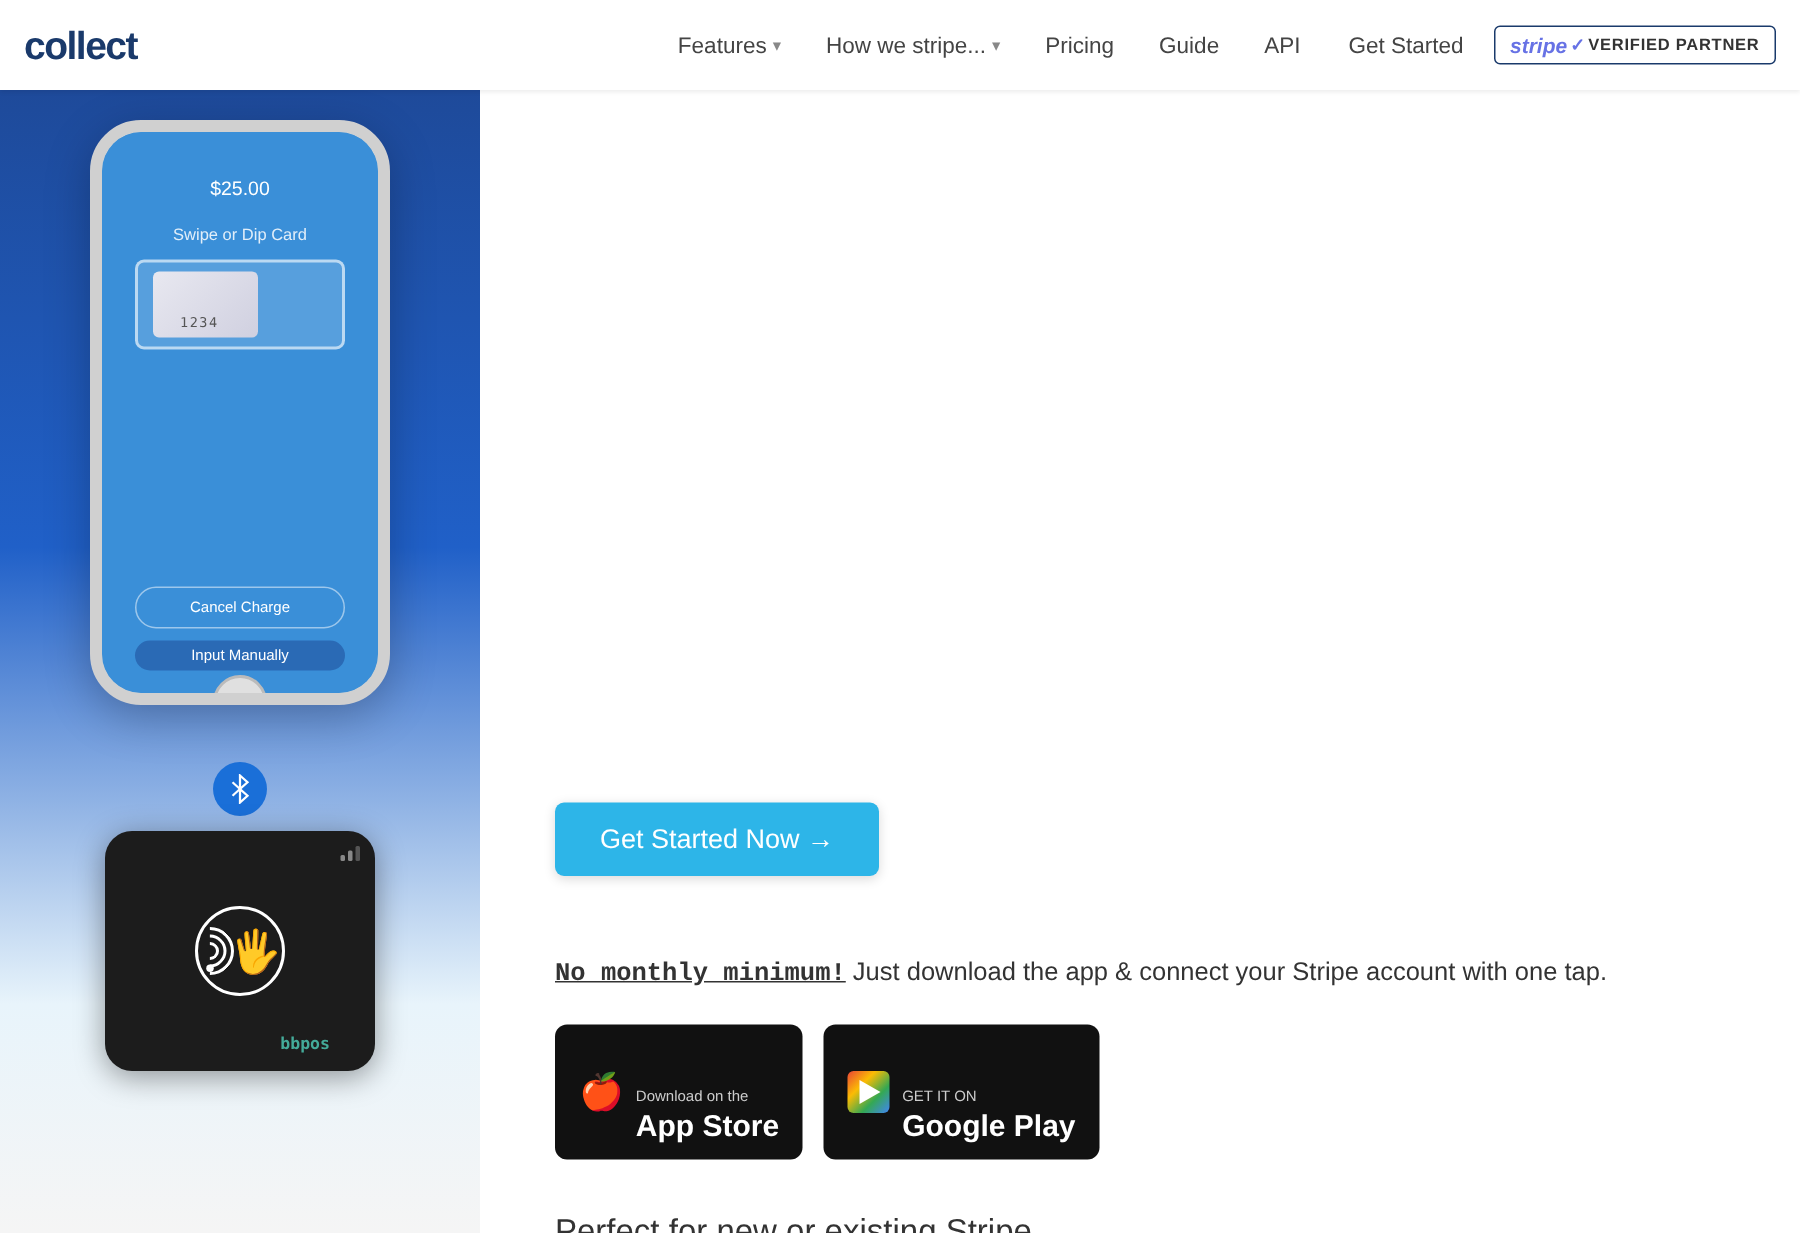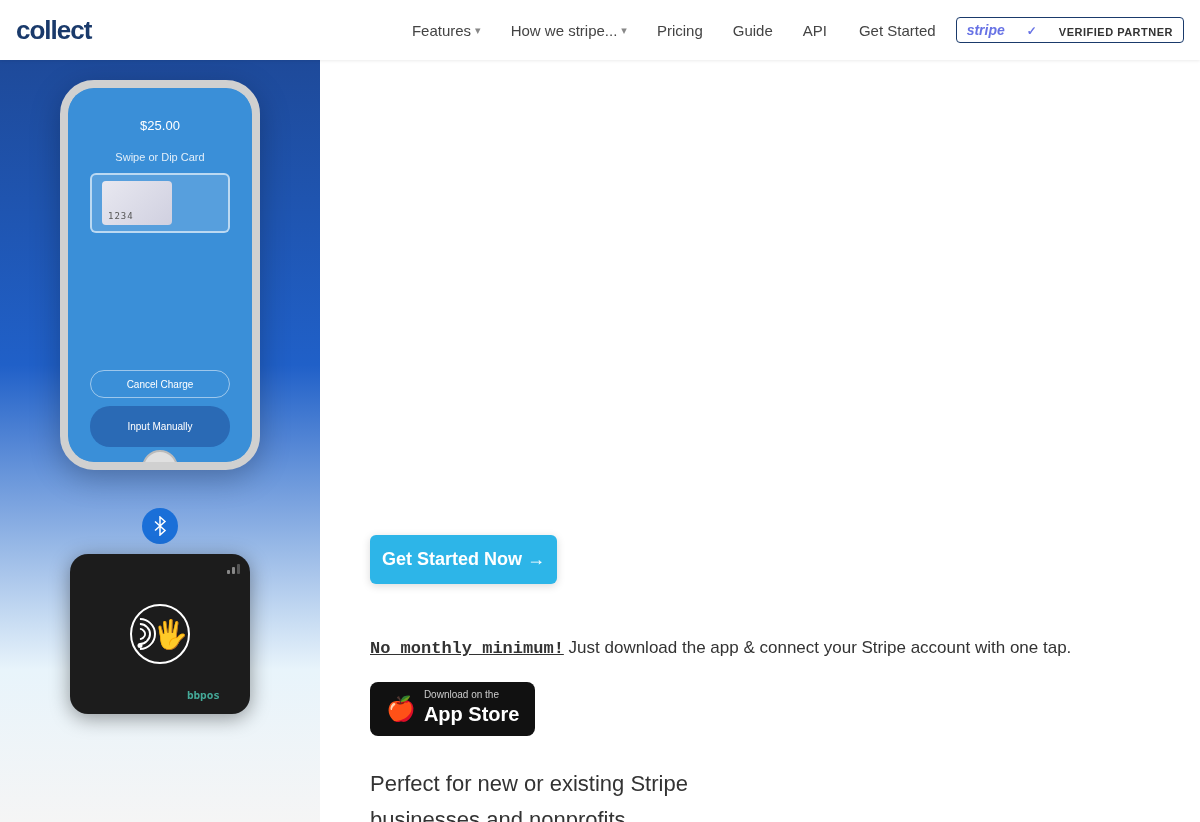--- a/index.html
+++ b/index.html
@@ -22,21 +22,21 @@
     .nav-link {
       padding: 6px 12px; font-size: 15px; color: #444; cursor: pointer;
       display: flex; align-items: center; gap: 4px;
     }
     .nav-caret { font-size: 11px; color: #888; }
     .nav-btn-getstarted {
       padding: 6px 14px; font-size: 15px; color: #444; cursor: pointer;
     }
     .nav-stripe-badge {
       border: 1.5px solid #1a3a6b; border-radius: 4px;
-      padding: 4px 10px; font-size: 12px; display: flex; align-items: flex-end; gap: 22px; color: #1a3a6b; font-weight: 600;
+      padding: 4px 10px; font-size: 12px; display: flex; align-items: center; gap: 2px; color: #1a3a6b; font-weight: 600;
     }
     .stripe-logo-s { font-weight: 900; font-style: italic; font-size: 14px; color: #6772e5; }
     .verified-check { color: #6772e5; font-size: 12px; }
 
     
     .main-layout {
       position: absolute; top: 60px; left: 0; right: 0; bottom: 0;
       display: flex;
     }
 
@@ -88,34 +88,34 @@
       background: rgba(255,255,255,0.15);
       display: flex; align-items: center; justify-content: flex-start;
       padding: 8px 10px;
       position: relative;
     }
     .card-inserted {
       width: 70px; height: 44px;
       background: linear-gradient(135deg, #e8e8f0 0%, #d0d0e0 100%);
       border-radius: 4px;
       display: flex; align-items: flex-end; justify-content: flex-start;
-      padding: 4px 6px;
+      padding: 4px 18px;
     }
     .card-number { font-size: 9px; color: #555; font-family: monospace; letter-spacing: 1px; }
     .phone-spacer { flex: 1; }
     .phone-cancel-btn {
       width: 140px; height: 28px;
       border: 1px solid rgba(255,255,255,0.5);
       border-radius: 20px;
       display: flex; align-items: center; justify-content: center;
       color: #fff; font-size: 10px; margin-bottom: 8px;
       background: transparent;
     }
     .phone-manual-btn {
-      width: 140px; height: 41px;
+      width: 140px; height: 20px;
       background: #2a6ab5;
       border-radius: 20px;
       display: flex; align-items: center; justify-content: center;
       color: #fff; font-size: 10px; margin-bottom: 15px;
     }
     .phone-home-btn {
       width: 36px; height: 36px;
       border-radius: 50%;
       border: 2px solid #bbb;
       background: #e0e0e0;
@@ -197,22 +197,22 @@
 
     
     .content-area {
       margin-top: 220px;
       
     }
 
     .get-started-btn {
       display: inline-flex; align-items: center; gap: 10px;
       background: #2db5e8;
-      color: #fff; font-size: 18px; font-weight: 700;
-      padding: 14px 12px; border-radius: 6px;
+      color: #fff; font-size: 18px; font-weight: 400;
+      padding: 14px 30px; border-radius: 6px;
       cursor: pointer;
       border: none;
       box-shadow: 0 2px 8px rgba(0,0,0,0.15);
     }
 
     .no-min-section {
       margin-top: 50px;
       font-size: 17px; color: #333; line-height: 1.6;
     }
     .no-min-link {
@@ -222,21 +222,21 @@
     .store-btns {
       display: flex; gap: 14px; margin-top: 20px;
     }
     .store-btn {
       display: flex; align-items: center; gap: 8px;
       background: #111; color: #fff;
       padding: 8px 16px; border-radius: 8px;
       cursor: pointer; min-width: 150px;
     }
     .store-icon { font-size: 24px; }
-    .store-text-small { font-size: 10px; color: #ccc; line-height: 1; }
+    .store-text-small { font-size: 10px; color: #ccc; line-height: 1; margin-top: 36px; }
     .store-text-big { font-size: 20px; font-weight: 600; line-height: 1.4; }
     .store-icon-play {
       width: 28px; height: 28px;
       background: linear-gradient(135deg, #ea4335, #fbbc04, #34a853, #4285f4);
       border-radius: 4px;
       display: flex; align-items: center; justify-content: center;
       font-size: 16px; color: #fff;
     }
     .play-triangle {
       width: 0; height: 0;
@@ -363,19 +363,28 @@
       <div class="store-btns">
 
         <div class="store-btn">
           <div class="store-icon">🍎</div>
           <div>
             <div class="store-text-small">Download on the</div>
             <div class="store-text-big">App Store</div>
           </div>
         </div>
 
+        <div class="store-btn">
+          <div class="store-icon-play">
+            <div class="play-triangle"></div>
+          </div>
+          <div>
+            <div class="store-text-small">GET IT ON</div>
+            <div class="store-text-big">Google Play</div>
+          </div>
+        </div>
       </div>
 
       <p class="perfect-text">Perfect for new or existing Stripe businesses and nonprofits.</p>
     </div>
   </div>
 
 </div>
 
 </body></html>

